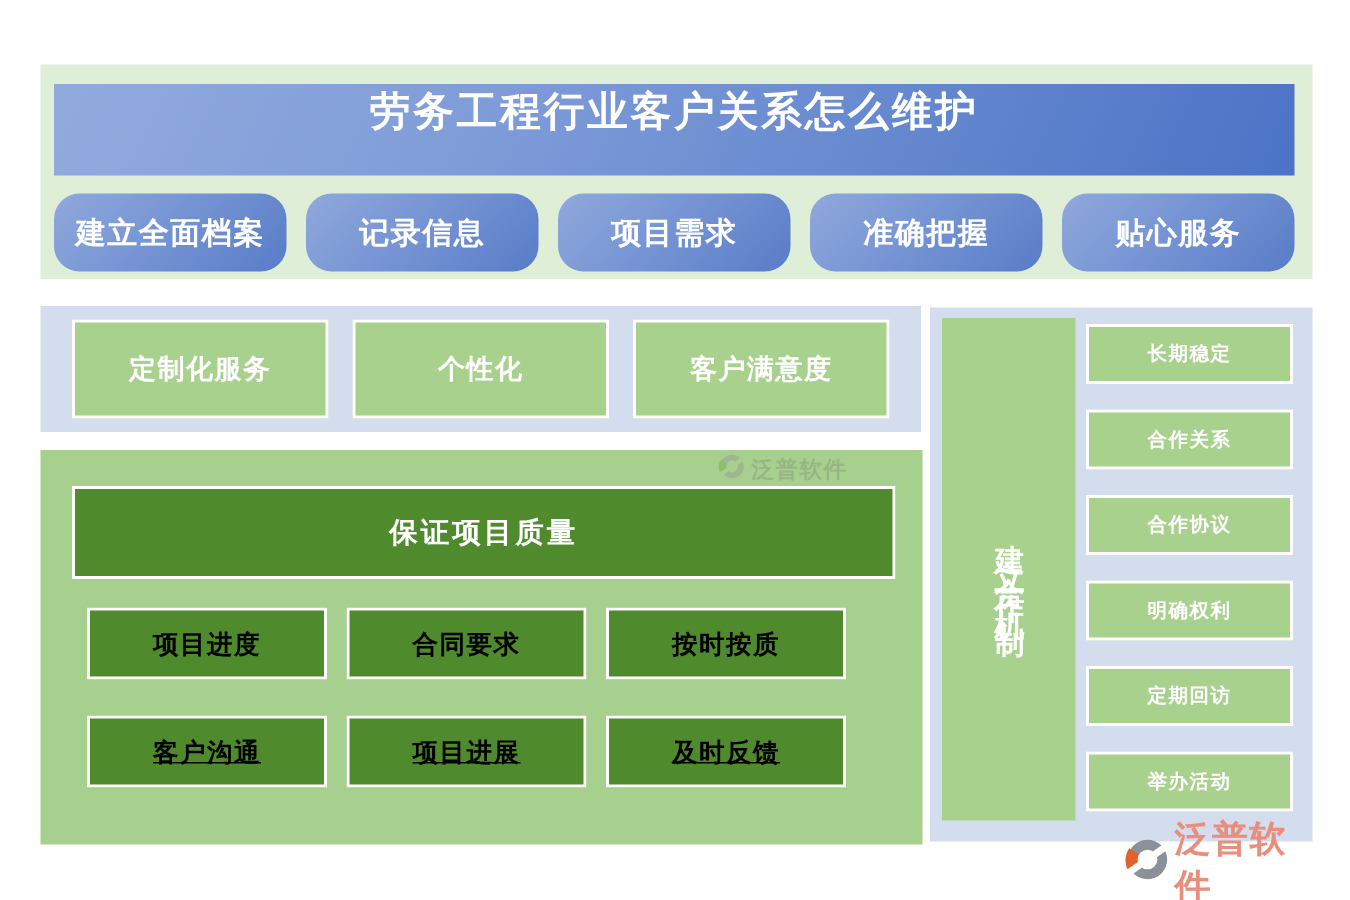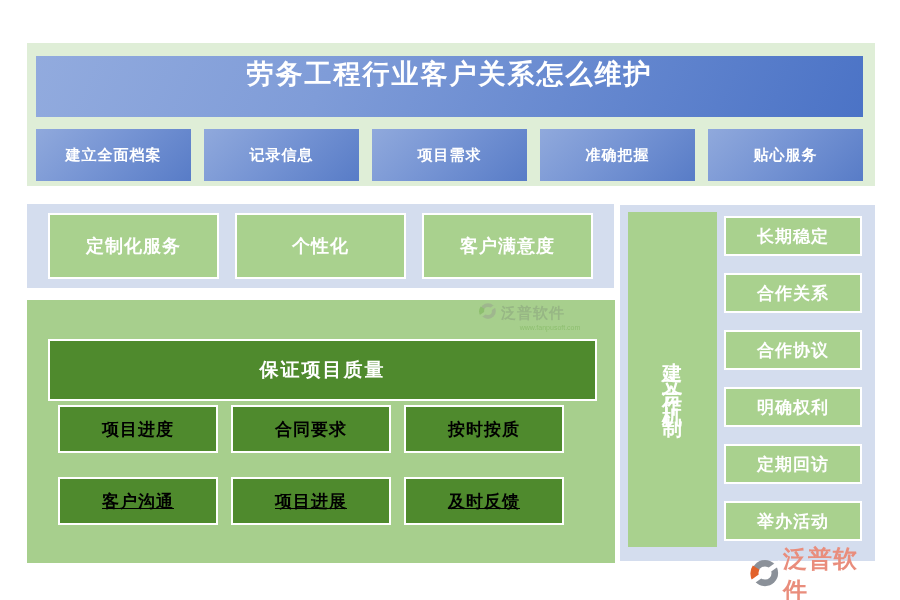--- a/index.html
+++ b/index.html
@@ -10,32 +10,32 @@
 
   
   .top-panel{left:27px;top:43px;width:848px;height:143px;background:#dfeed7;}
   .title-bar{left:9px;top:13px;width:827px;height:61px;
              background:linear-gradient(115deg,#92abde 0%,#7f9cd8 35%,#4b73c6 100%);
              display:flex;justify-content:center;
              color:#fff;font-weight:bold;font-size:27px;letter-spacing:2px;}
   .top-btn-row{left:9px;top:86px;width:827px;height:52px;display:flex;gap:13px;}
   .blue-btn{flex:1;background:linear-gradient(135deg,#90a9dc 0%,#7795d4 45%,#587cc7 100%);
             display:flex;align-items:center;justify-content:center;
-            color:#fff;font-weight:bold;font-size:15px;letter-spacing:1px;}
+            color:#fff;font-weight:bold;font-size:20px;letter-spacing:1px;border-radius:17px;}
 
   
   .service-band{left:27px;top:204px;width:587px;height:84px;background:#d4ddee;
                 box-sizing:border-box;padding:9px 21px;display:flex;gap:16px;}
   .green-btn{flex:1;background:#a9d18e;border:2px solid #fff;
              display:flex;align-items:center;justify-content:center;
              color:#fff;font-weight:bold;font-size:18px;letter-spacing:1px;}
 
   
   .quality-panel{left:27px;top:300px;width:588px;height:263px;background:#a7cf8d;}
-  .q-header{left:21px;top:39px;width:545px;height:58px;background:#4f8a2d;
+  .q-header{left:21px;top:24px;width:545px;height:58px;background:#4f8a2d;
             border:2px solid #fff;display:flex;align-items:center;justify-content:center;
             color:#fff;font-weight:bold;font-size:19px;letter-spacing:2px;z-index:2;}
   .q-row{left:31px;width:506px;height:48px;display:flex;gap:13px;}
   .q-row1{top:105px;} .q-row2{top:177px;text-decoration:underline;}
   .dark-btn{flex:1;background:#4f8a2d;border:2px solid #fff;box-sizing:border-box;
             display:flex;align-items:center;justify-content:center;
             color:#000000;font-weight:bold;font-size:17px;letter-spacing:1px;}
 
   
   .watermark{left:452px;top:2px;width:120px;z-index:1;opacity:.55;}
@@ -45,21 +45,21 @@
 
   
   .coop-panel{left:620px;top:205px;width:255px;height:356px;background:#d4ddee;}
   .v-bar{left:8px;top:7px;width:89px;height:335px;background:#a9d18e;
          display:flex;align-items:center;justify-content:center;}
   .v-bar span{writing-mode:vertical-rl;color:#fff;font-weight:bold;font-size:20px;
               letter-spacing:.55em;line-height:1;}
   .coop-btns{left:104px;top:11px;width:138px;display:flex;flex-direction:column;gap:17px;}
   .coop-btn{height:36px;background:#a9d18e;border:2px solid #fff;
             display:flex;align-items:center;justify-content:center;
-            color:#fff;font-weight:bold;font-size:17px;letter-spacing:1px;}
+            color:#fff;font-weight:bold;font-size:13px;letter-spacing:1px;}
 
   
   .logo{left:750px;top:543px;width:132px;}
   .logo-row{display:flex;align-items:center;gap:3px;}
   .logo-name{color:#e98d7c;font-weight:bold;font-size:24px;letter-spacing:1px;}
 </style>
 </head>
 <body>
 
 <div class="page">

